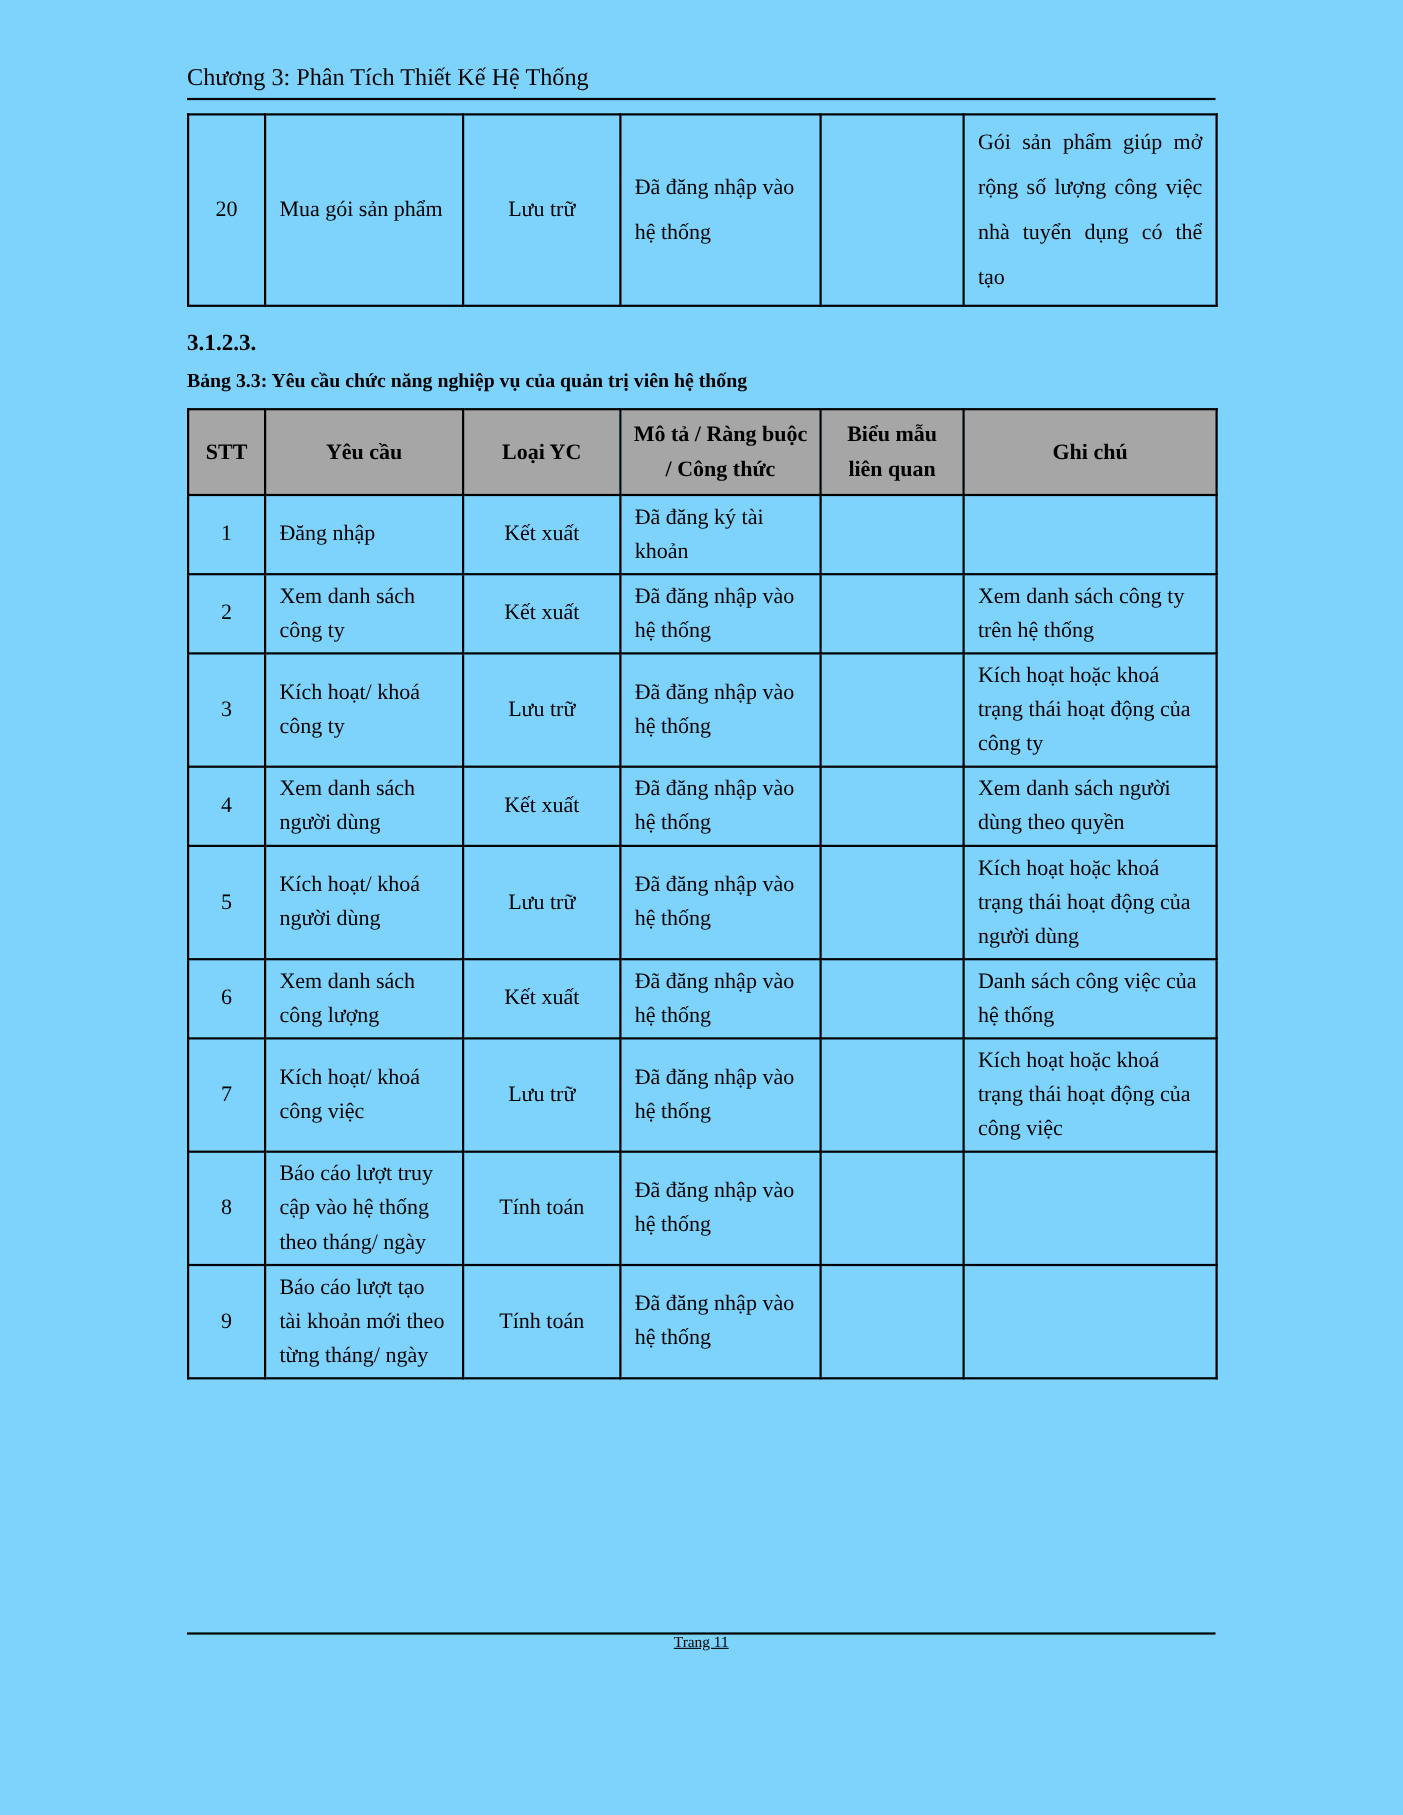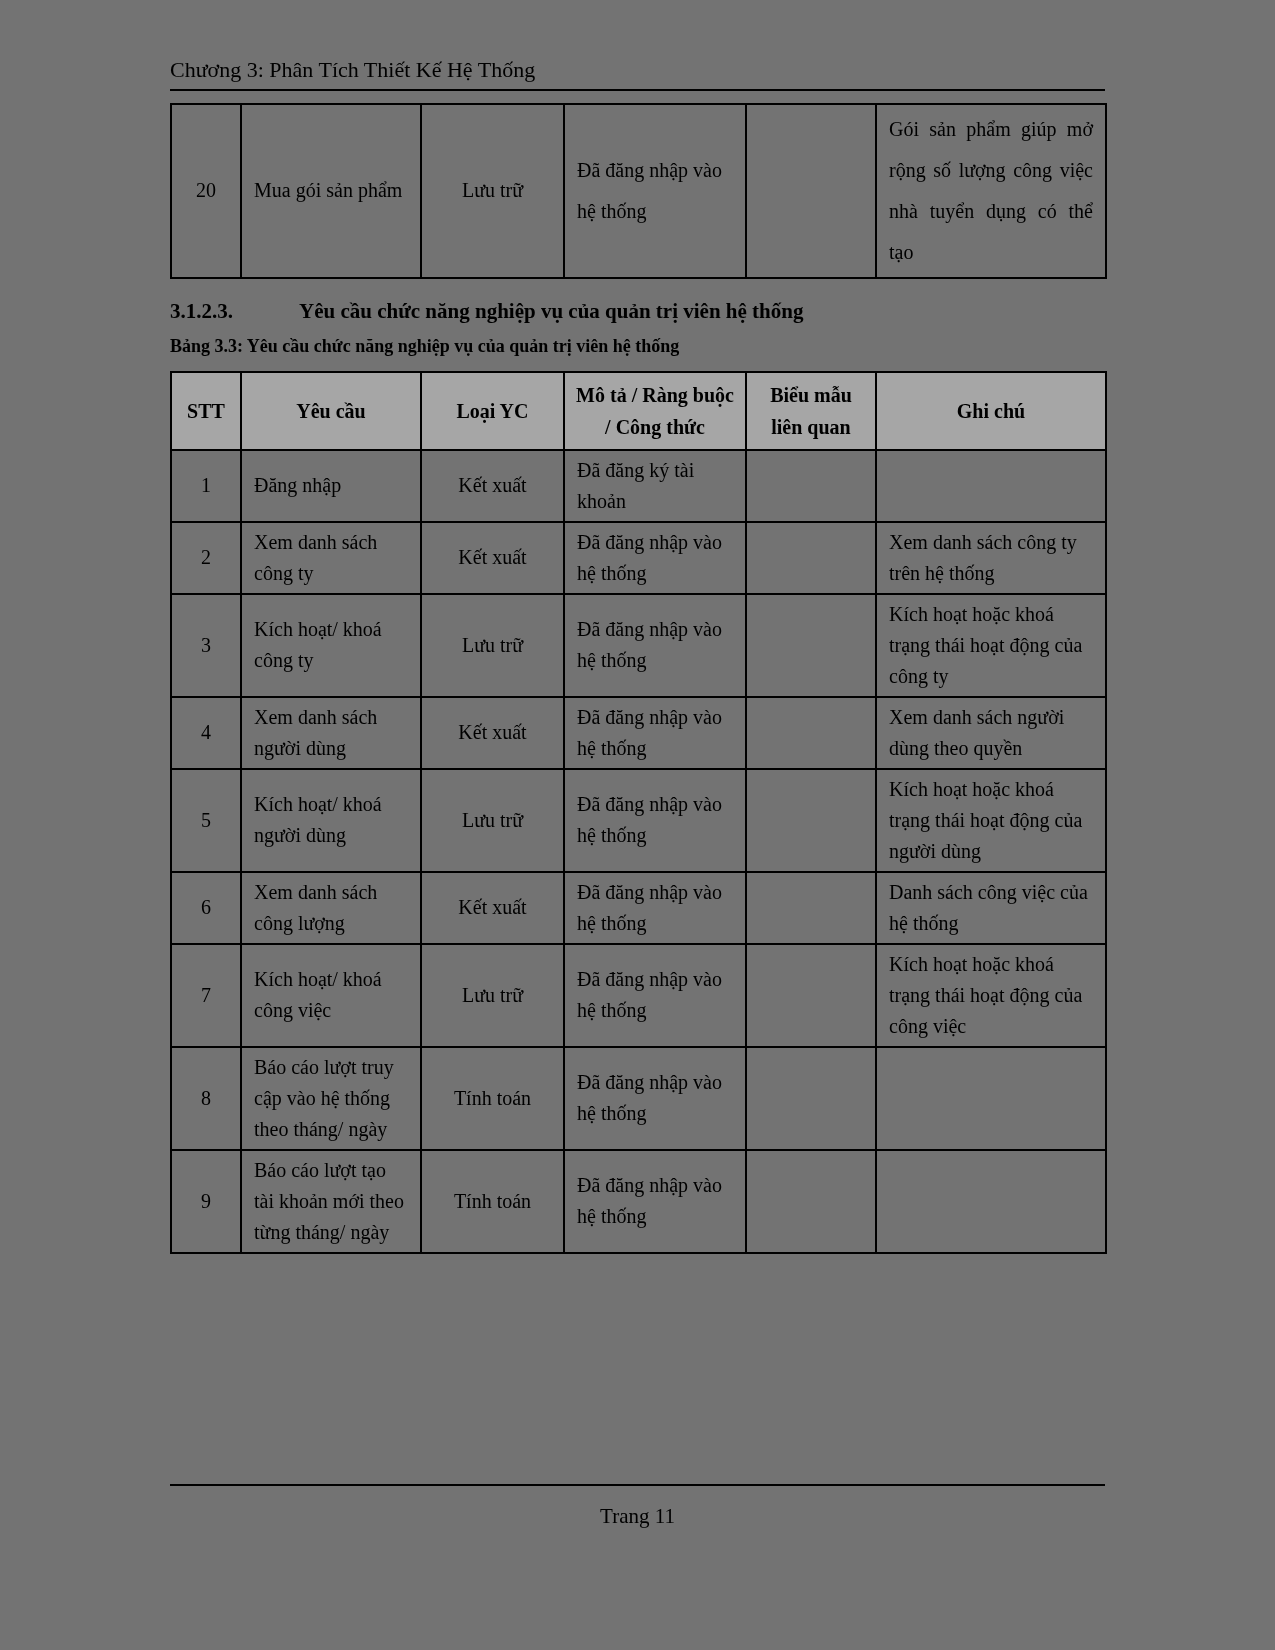--- a/index.html
+++ b/index.html
@@ -8,21 +8,21 @@
     height: 1650px;
     background: #ffffff;
     color: #000000;
     font-family: "Liberation Serif", serif;
   }
   .page {
     position: relative;
     width: 1275px;
     height: 1650px;
     overflow: hidden;
-    background: #737373;
+    background: #7dd3fc;
   }
   .content { padding: 56px 170px 0 170px; }
 
   .running-header {
     font-size: 22px;
     line-height: 1.25;
     padding-bottom: 5px;
     border-bottom: 2px solid #000;
     margin-bottom: 12px;
   }
@@ -71,22 +71,23 @@
     margin: 0 0 14px 0;
   }
 
   .footer {
     position: absolute;
     left: 170px;
     right: 170px;
     top: 1484px;
     border-top: 2px solid #000;
     text-align: center;
-    padding-top: 18px;
-    font-size: 21px;
+    padding-top: 0;
+    font-size: 14px;
+    text-decoration: underline;
   }
 </style>
 </head>
 <body>
 
 <div class="page">
   <div class="content">
 
     <div class="running-header">
       <span>Chương 3: Phân Tích Thiết Kế Hệ Thống</span>
@@ -108,21 +109,20 @@
           <td class="c-loai">Lưu trữ</td>
           <td class="c-mota">Đã đăng nhập vào hệ thống</td>
           <td class="c-bm"></td>
           <td class="c-gc c-gc-just">Gói sản phẩm giúp mở rộng số lượng công việc nhà tuyển dụng có thể tạo</td>
         </tr>
       </tbody>
     </table>
 
     <div class="section-heading">
       <span>3.1.2.3.</span>
-      <span>Yêu cầu chức năng nghiệp vụ của quản trị viên hệ thống</span>
     </div>
 
     <div class="caption">Bảng 3.3: Yêu cầu chức năng nghiệp vụ của quản trị viên hệ thống</div>
 
     <table class="tbl main-table">
       <colgroup>
         <col style="width:70px">
           <col style="width:180px">
           <col style="width:143px">
         <col style="width:182px">

